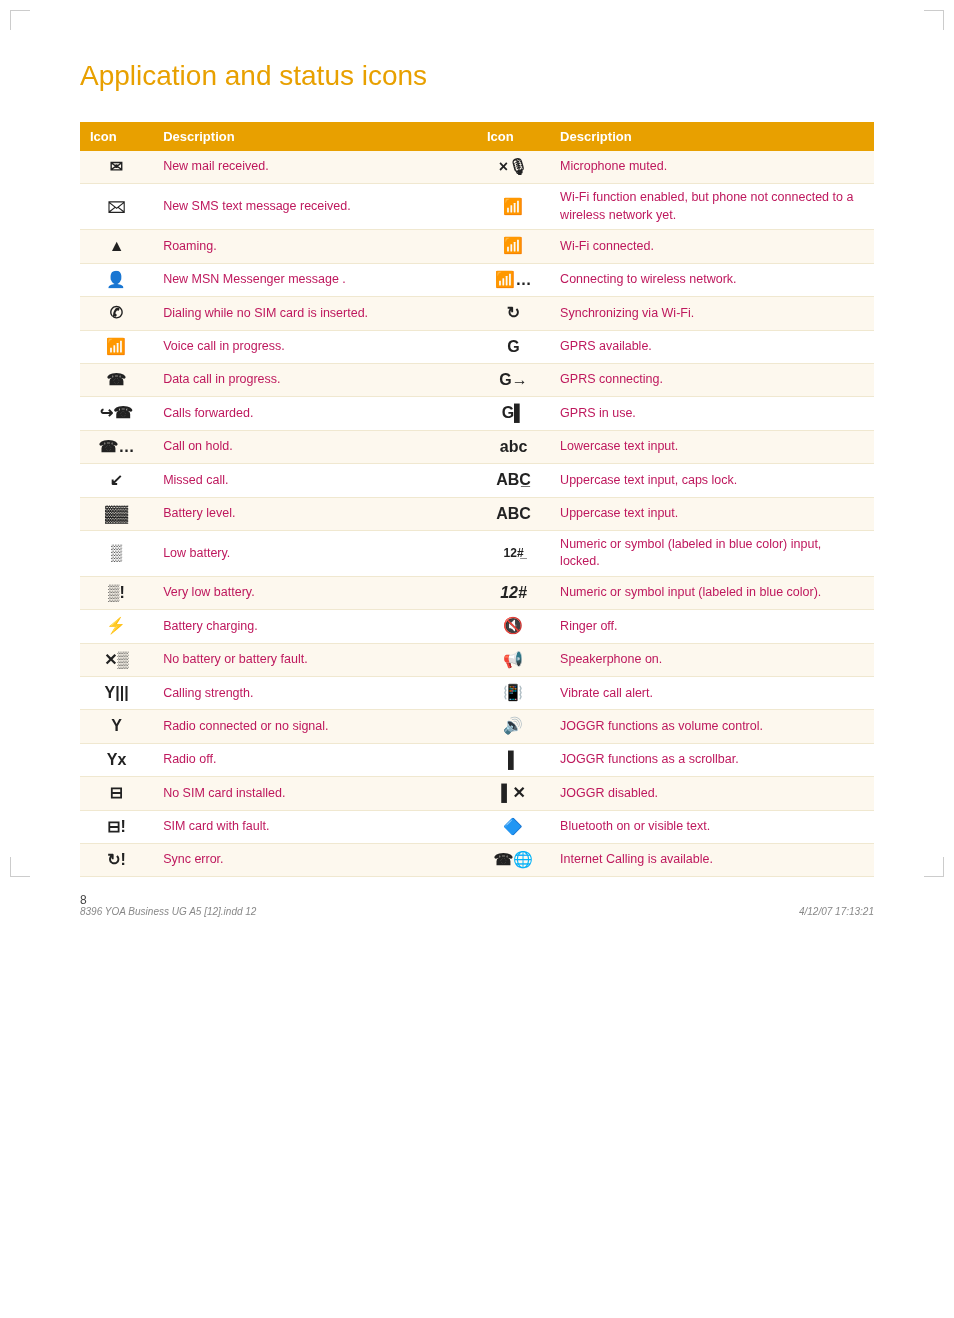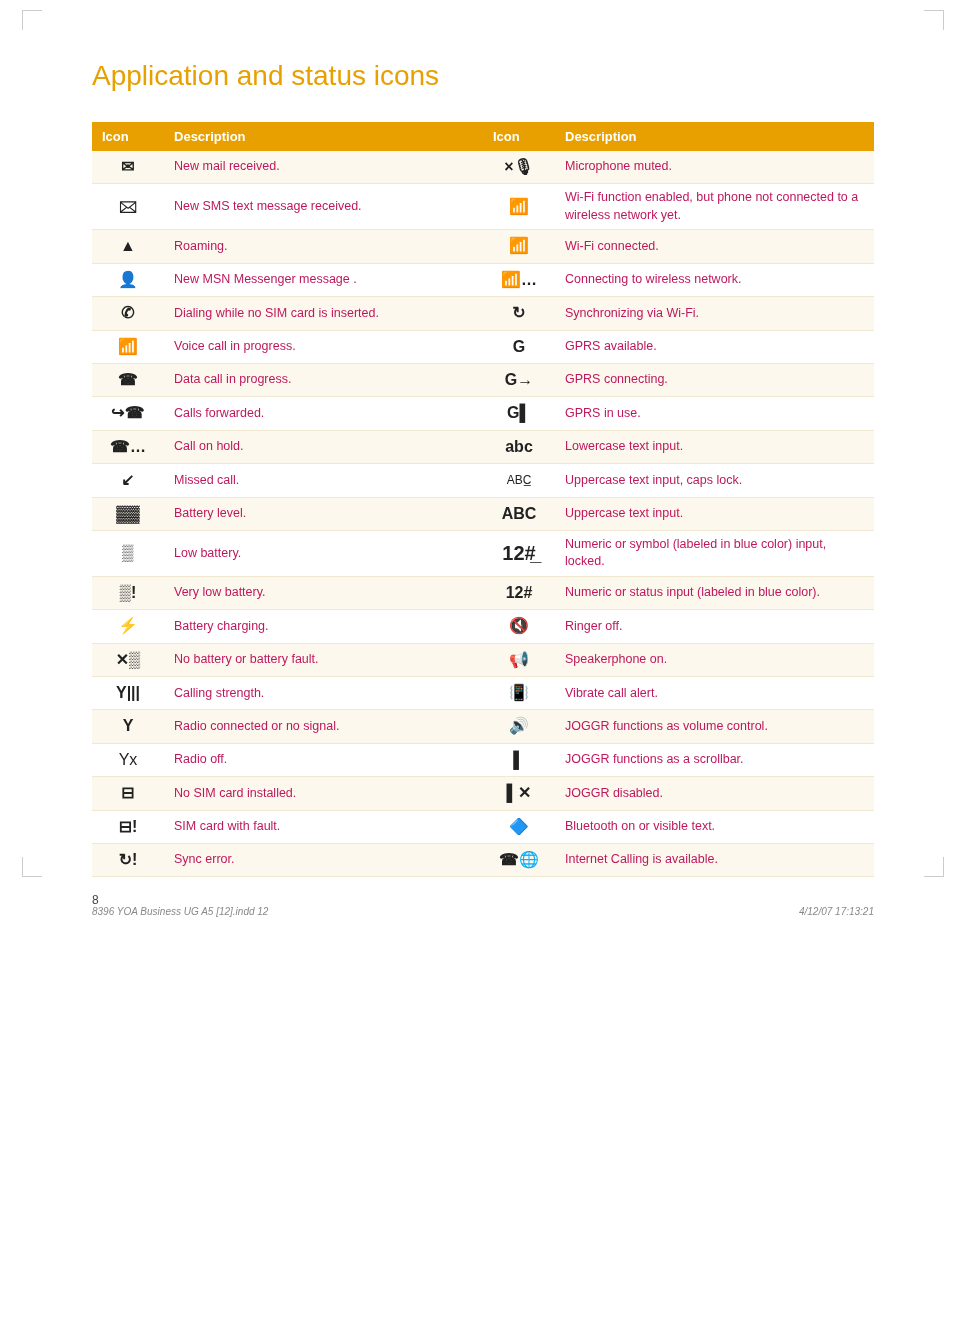--- a/index.html
+++ b/index.html
@@ -8,21 +8,20 @@
       font-family: Arial, Helvetica, sans-serif;
       font-size: 13px;
       color: #222;
       width: 954px;
       min-height: 1318px;
       position: relative;
     }
     .page {
       padding: 60px 80px 60px 80px;
       position: relative;
-      margin-left: 12px;
     }
     
     .corner-mark {
       position: absolute;
       width: 20px;
       height: 20px;
       border-color: #ccc;
       border-style: solid;
     }
     .corner-mark.tl { top: 10px; left: 10px; border-width: 1px 0 0 1px; }
@@ -179,40 +178,40 @@
           </tr>
           <tr>
             <td class="icon-cell" style="font-size: 16px; font-weight: bold;">☎…</td>
             <td class="desc-cell">Call on hold.</td>
             <td class="icon-cell" style="font-size: 16px; font-weight: bold;">abc</td>
             <td class="desc-cell">Lowercase text input.</td>
           </tr>
           <tr>
             <td class="icon-cell" style="font-size: 16px; font-weight: bold;">↙</td>
             <td class="desc-cell">Missed call.</td>
-            <td class="icon-cell" style="font-size: 12px; font-weight: normal;">ABC̲</td>
+            <td class="icon-cell" style="font-size: 16px; font-weight: bold;">ABC̲</td>
             <td class="desc-cell">Uppercase text input, caps lock.</td>
           </tr>
           <tr>
             <td class="icon-cell" style="font-size: 16px; font-weight: bold;">▓▓</td>
             <td class="desc-cell">Battery level.</td>
             <td class="icon-cell" style="font-size: 16px; font-weight: bold;">ABC</td>
             <td class="desc-cell">Uppercase text input.</td>
           </tr>
           <tr>
             <td class="icon-cell" style="font-size: 16px; font-weight: bold;">▒</td>
             <td class="desc-cell">Low battery.</td>
-            <td class="icon-cell" style="font-size: 20px; font-weight: bold;">12#̲</td>
+            <td class="icon-cell" style="font-size: 12px; font-weight: bold;">12#̲</td>
             <td class="desc-cell">Numeric or symbol (labeled in blue color) input, locked.</td>
           </tr>
           <tr>
             <td class="icon-cell" style="font-size: 16px; font-weight: bold;">▒!</td>
             <td class="desc-cell">Very low battery.</td>
-            <td class="icon-cell" style="font-size: 16px; font-weight: bold;">12#</td>
-            <td class="desc-cell">Numeric or status input (labeled in blue color).</td>
+            <td class="icon-cell" style="font-size: 16px; font-weight: bold; font-style: italic;">12#</td>
+            <td class="desc-cell">Numeric or symbol input (labeled in blue color).</td>
           </tr>
           <tr>
             <td class="icon-cell" style="font-size: 16px; font-weight: bold;">⚡</td>
             <td class="desc-cell">Battery charging.</td>
             <td class="icon-cell" style="font-size: 16px; font-weight: bold;">🔇</td>
             <td class="desc-cell">Ringer off.</td>
           </tr>
           <tr>
             <td class="icon-cell" style="font-size: 16px; font-weight: bold;">✕▒</td>
             <td class="desc-cell">No battery or battery fault.</td>
@@ -225,21 +224,21 @@
             <td class="icon-cell" style="font-size: 16px; font-weight: bold;">📳</td>
             <td class="desc-cell">Vibrate call alert.</td>
           </tr>
           <tr>
             <td class="icon-cell" style="font-size: 16px; font-weight: bold;">Y</td>
             <td class="desc-cell">Radio connected or no signal.</td>
             <td class="icon-cell" style="font-size: 16px; font-weight: bold;">🔊</td>
             <td class="desc-cell">JOGGR functions as volume control.</td>
           </tr>
           <tr>
-            <td class="icon-cell" style="font-size: 16px; font-weight: normal;">Yx</td>
+            <td class="icon-cell" style="font-size: 16px; font-weight: bold;">Yx</td>
             <td class="desc-cell">Radio off.</td>
             <td class="icon-cell" style="font-size: 16px; font-weight: bold;">▌</td>
             <td class="desc-cell">JOGGR functions as a scrollbar.</td>
           </tr>
           <tr>
             <td class="icon-cell" style="font-size: 16px; font-weight: bold;">⊟</td>
             <td class="desc-cell">No SIM card installed.</td>
             <td class="icon-cell" style="font-size: 16px; font-weight: bold;">▌✕</td>
             <td class="desc-cell">JOGGR disabled.</td>
           </tr>

